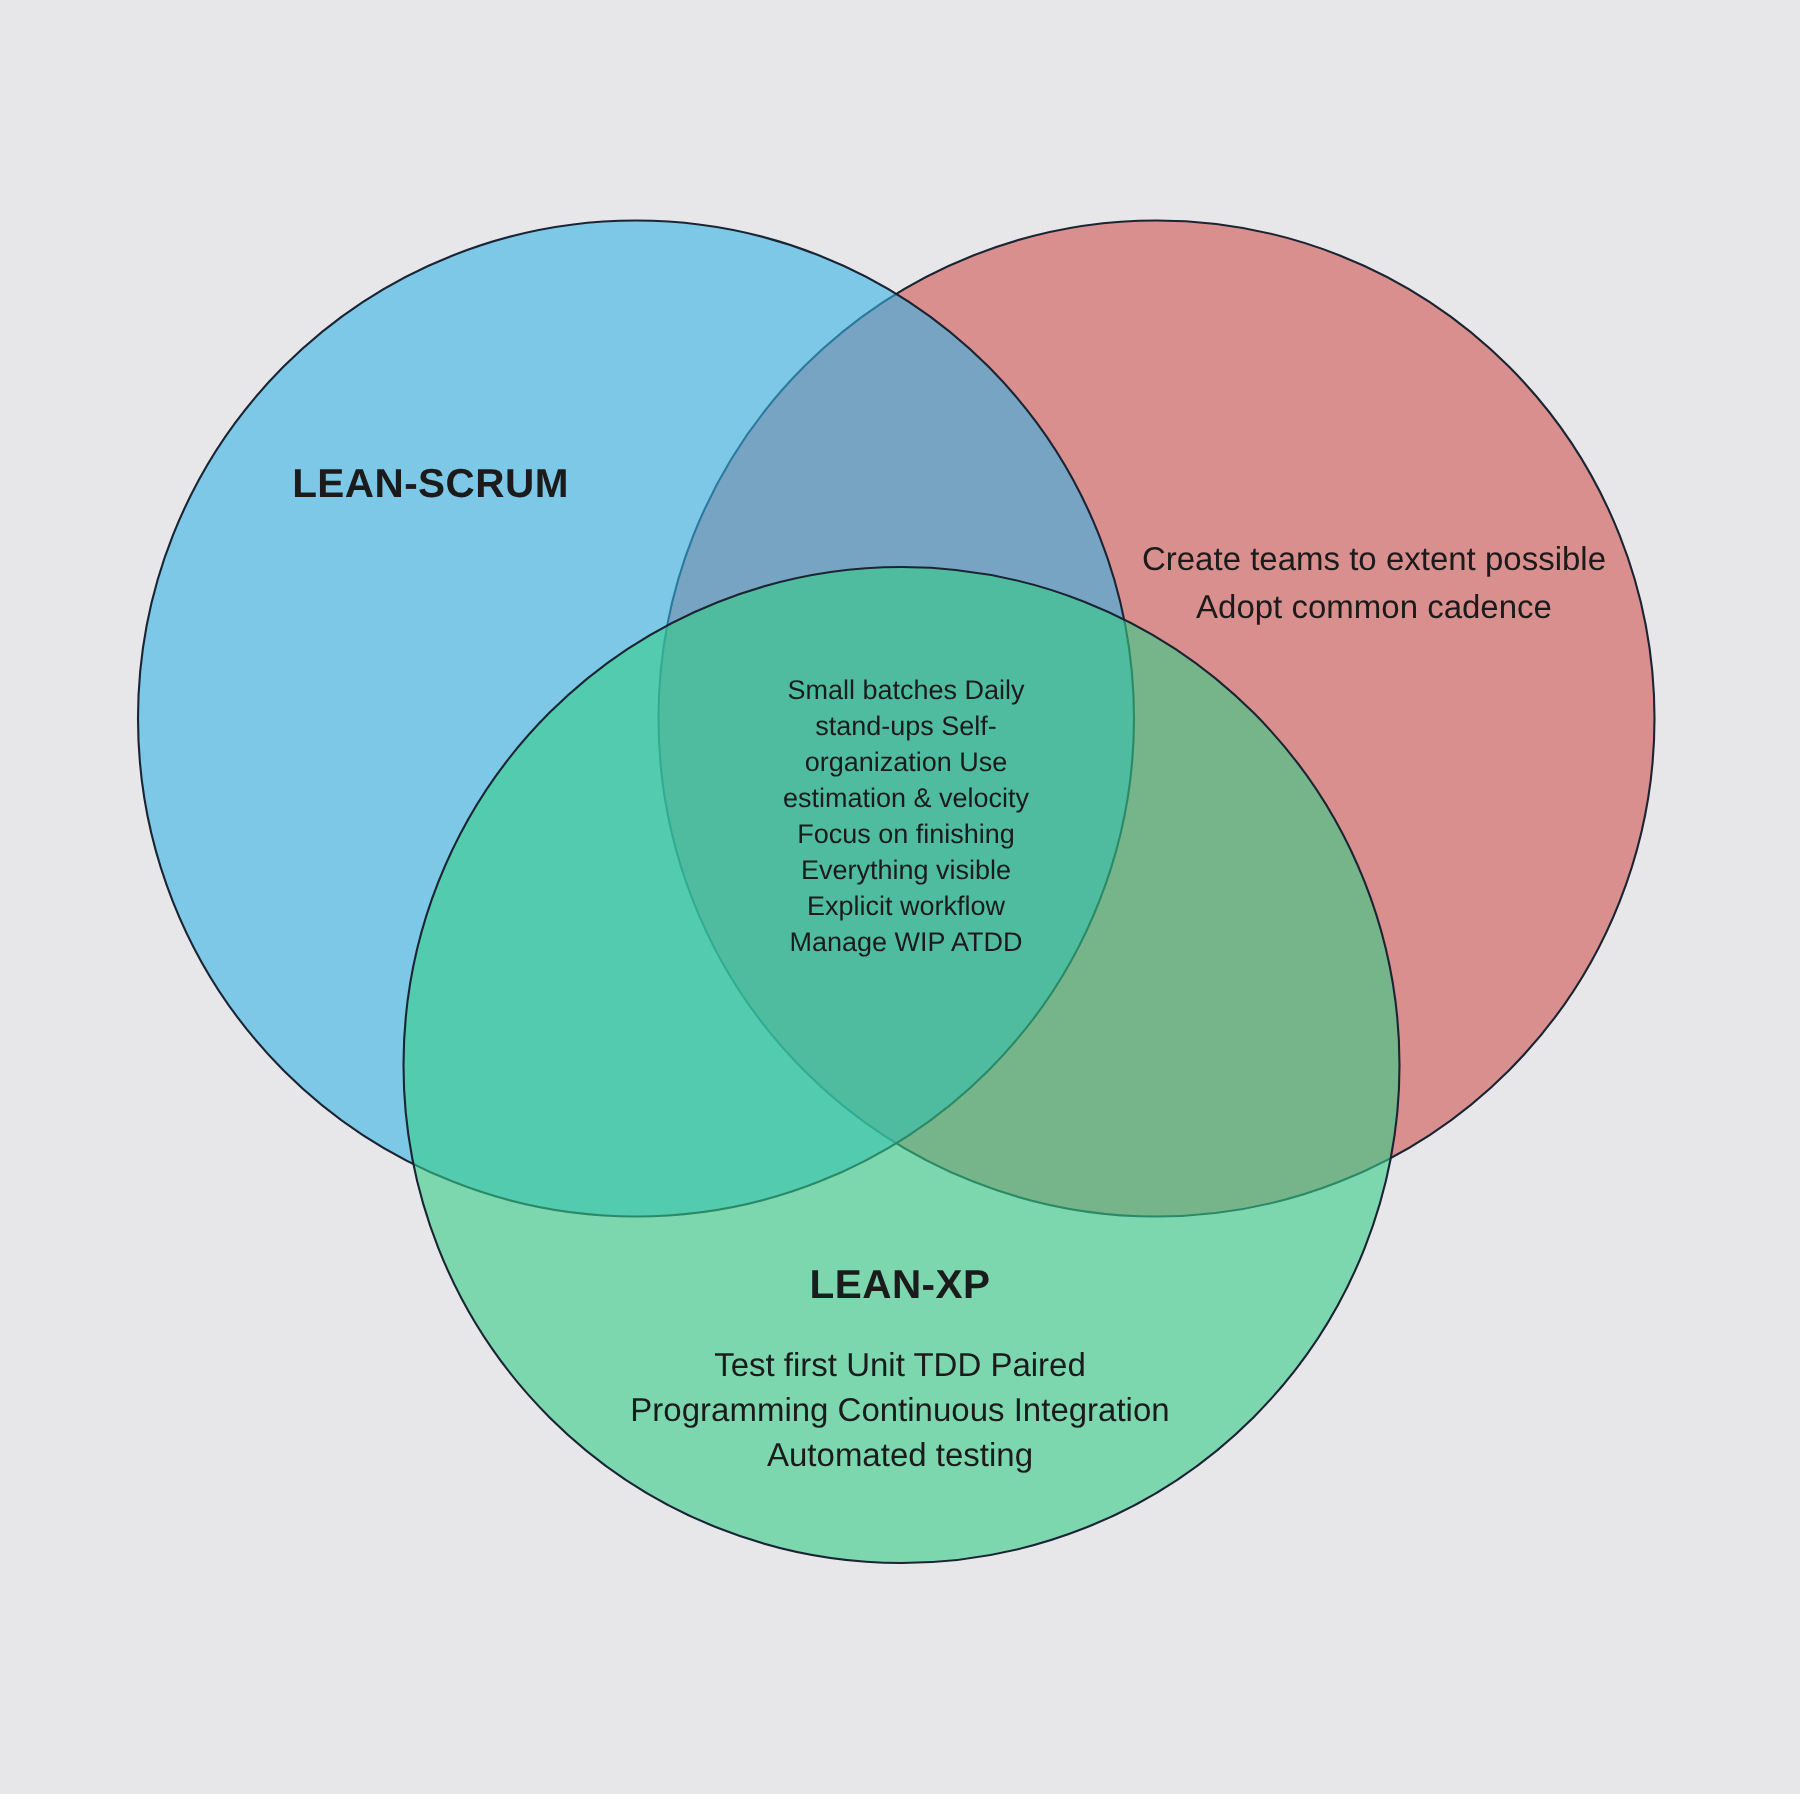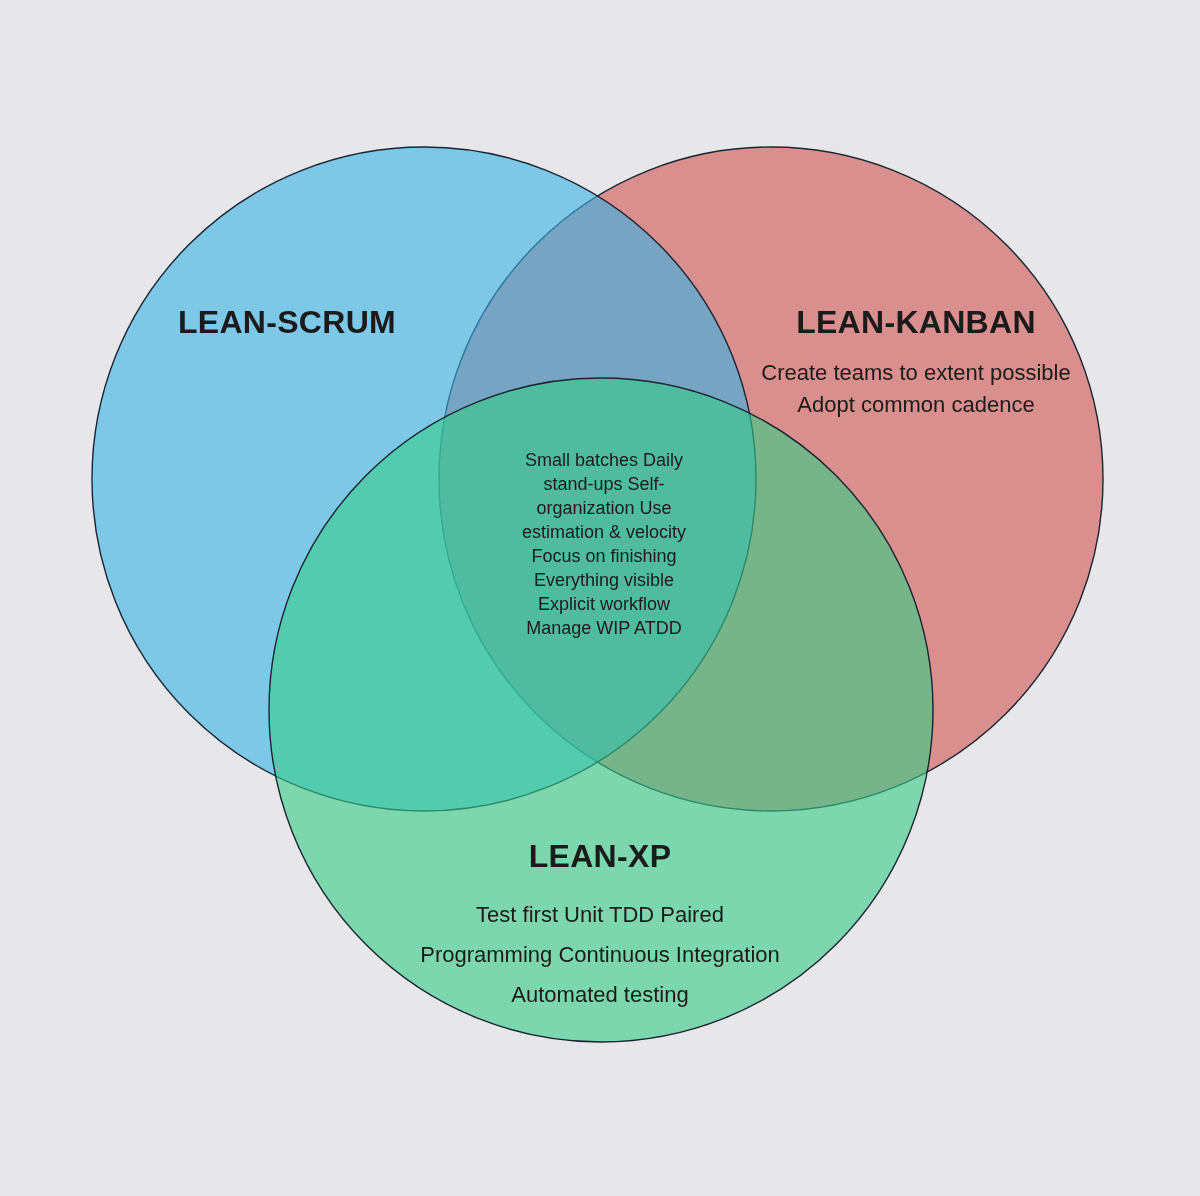--- a/index.html
+++ b/index.html
@@ -23,53 +23,52 @@
   .venn-svg circle {
     stroke-width: 1.4;
   }
   .txt {
     position: absolute;
     text-align: center;
     white-space: pre-line;
     color: #1b1b1b;
   }
   .circle-title {
-    font-size: 32px;
+    font-size: 27px;
     font-weight: 700;
     letter-spacing: 0.3px;
     line-height: 32px;
   }
   .circle-body {
     font-size: 22px;
     font-weight: 400;
     line-height: 32px;
   }
   .scrum-title  { left: 87px;  top: 306px; width: 400px; }
   .scrum-body   { left: 87px;  top: 355px; width: 400px; }
   .kanban-title { left: 716px; top: 306px; width: 400px; }
   .kanban-body  { left: 716px; top: 357px; width: 400px; }
   .xp-title     { left: 400px; top: 840px; width: 400px; }
-  .xp-body      { left: 360px; top: 895px; width: 480px; line-height: 40px; }
+  .xp-body      { left: 360px; top: 895px; width: 480px; line-height: 30px; }
   .center-body  { left: 434px; top: 448px; width: 340px; font-size: 18px; line-height: 24px; }
 </style>
 </head>
 <body>
 
 <div class="canvas">
 
   <svg class="venn-svg" width="1200" height="1196" viewBox="0 0 1200 1196">
 
     <circle cx="771" cy="479" r="332" fill="#ce5550" stroke="#1a2433" fill-opacity="0.6"></circle>
     <circle cx="424" cy="479" r="332" fill="#37b2e6" stroke="#1a2433" fill-opacity="0.6"></circle>
     <circle cx="601" cy="710" r="332" fill="#35cd89" stroke="#1a2433" fill-opacity="0.6"></circle>
   </svg>
 
   <div class="txt circle-title scrum-title">LEAN-SCRUM</div>
 
-  <div class="txt circle-title kanban-title">LEAN-KANBAN</div>
   <div class="txt circle-title xp-title">LEAN-XP</div>
 
   <div class="txt circle-body kanban-body">Create teams to extent possible
 Adopt common cadence</div>
   <div class="txt circle-body xp-body">Test first Unit TDD Paired
 Programming Continuous Integration
 Automated testing</div>
 
   <div class="txt circle-body center-body">Small batches Daily
 stand-ups Self-

